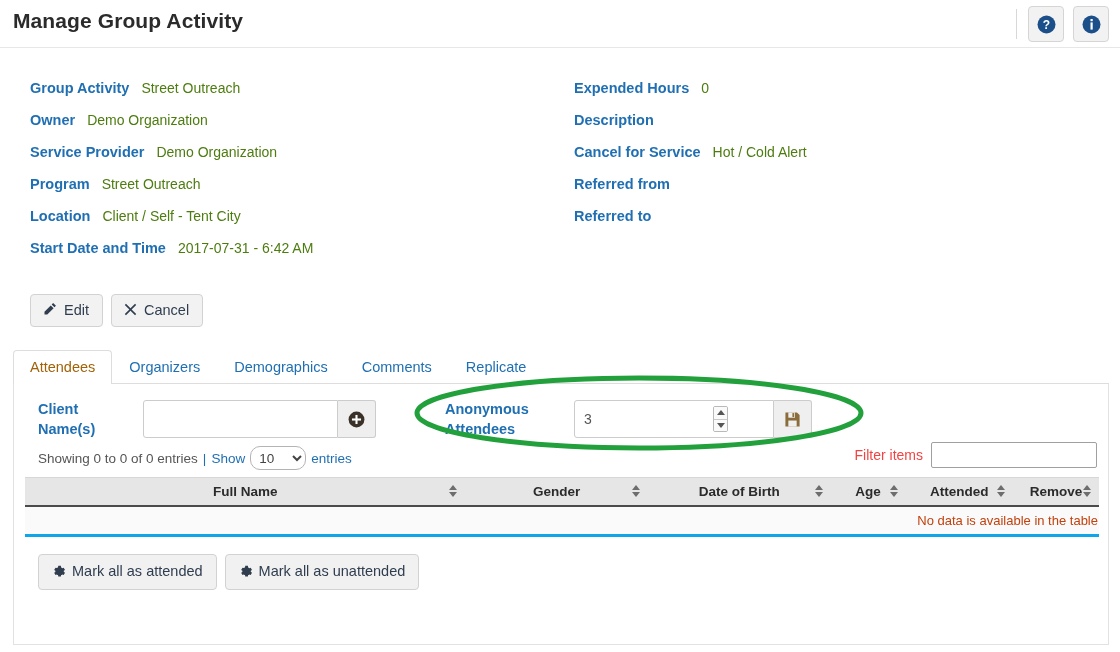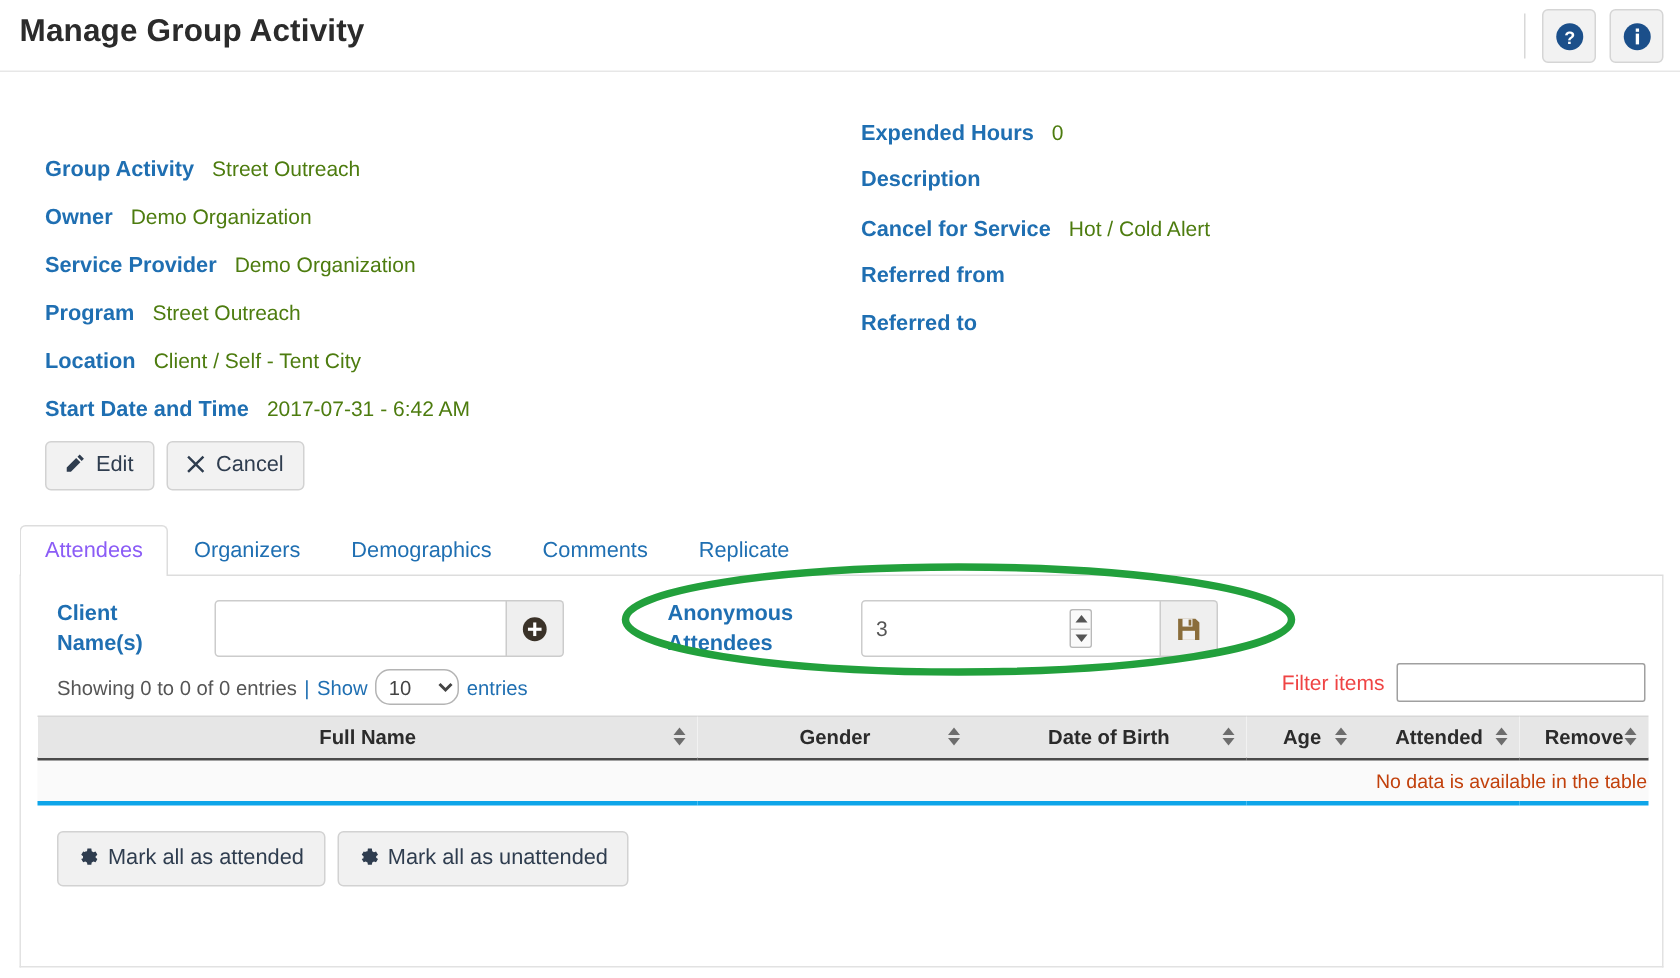--- a/index.html
+++ b/index.html
@@ -36,21 +36,21 @@
     border: 1px solid #d5d5d5;
     border-radius: 4px;
     display: flex; align-items: center; justify-content: center;
     cursor: pointer; padding: 0;
   }
   .circ-icon { display: block; }
 
   
   .details { position: absolute; left: 0; top: 72px; width: 1120px; }
   .col { position: absolute; top: 0; }
-  .col-left { left: 30px; width: 520px; margin-top: 24px; }
+  .col-left { left: 30px; width: 520px; }
   .col-right { left: 574px; width: 520px; }
   .field {
     height: 32px; display: flex; align-items: baseline;
     font-size: 14.5px; line-height: 32px; white-space: nowrap;
   }
   .field-label {
     color: #1f6fb2; font-weight: bold; font-size: 14.5px;
   }
   .field-value {
     color: #4d7c0f; font-size: 14px; margin-left: 12px;
@@ -88,21 +88,21 @@
     color: #1f6fb2;
     padding: 7px 16px 8px 16px;
     cursor: pointer;
     border: 1px solid transparent;
     border-bottom: none;
     margin-bottom: -1px;
     background: transparent;
     line-height: 1.25;
   }
   .tab.active {
-    color: #8b5cf6;
+    color: #a16207;
     background: #ffffff;
     border-color: #dddddd #dddddd #ffffff;
     border-radius: 4px 4px 0 0;
     text-align: center;
   }
 
   .tab-panel {
     position: absolute; left: 13px; top: 384px;
     width: 1096px; height: 261px;
     border: 1px solid #e2e2e2; border-top: none;

